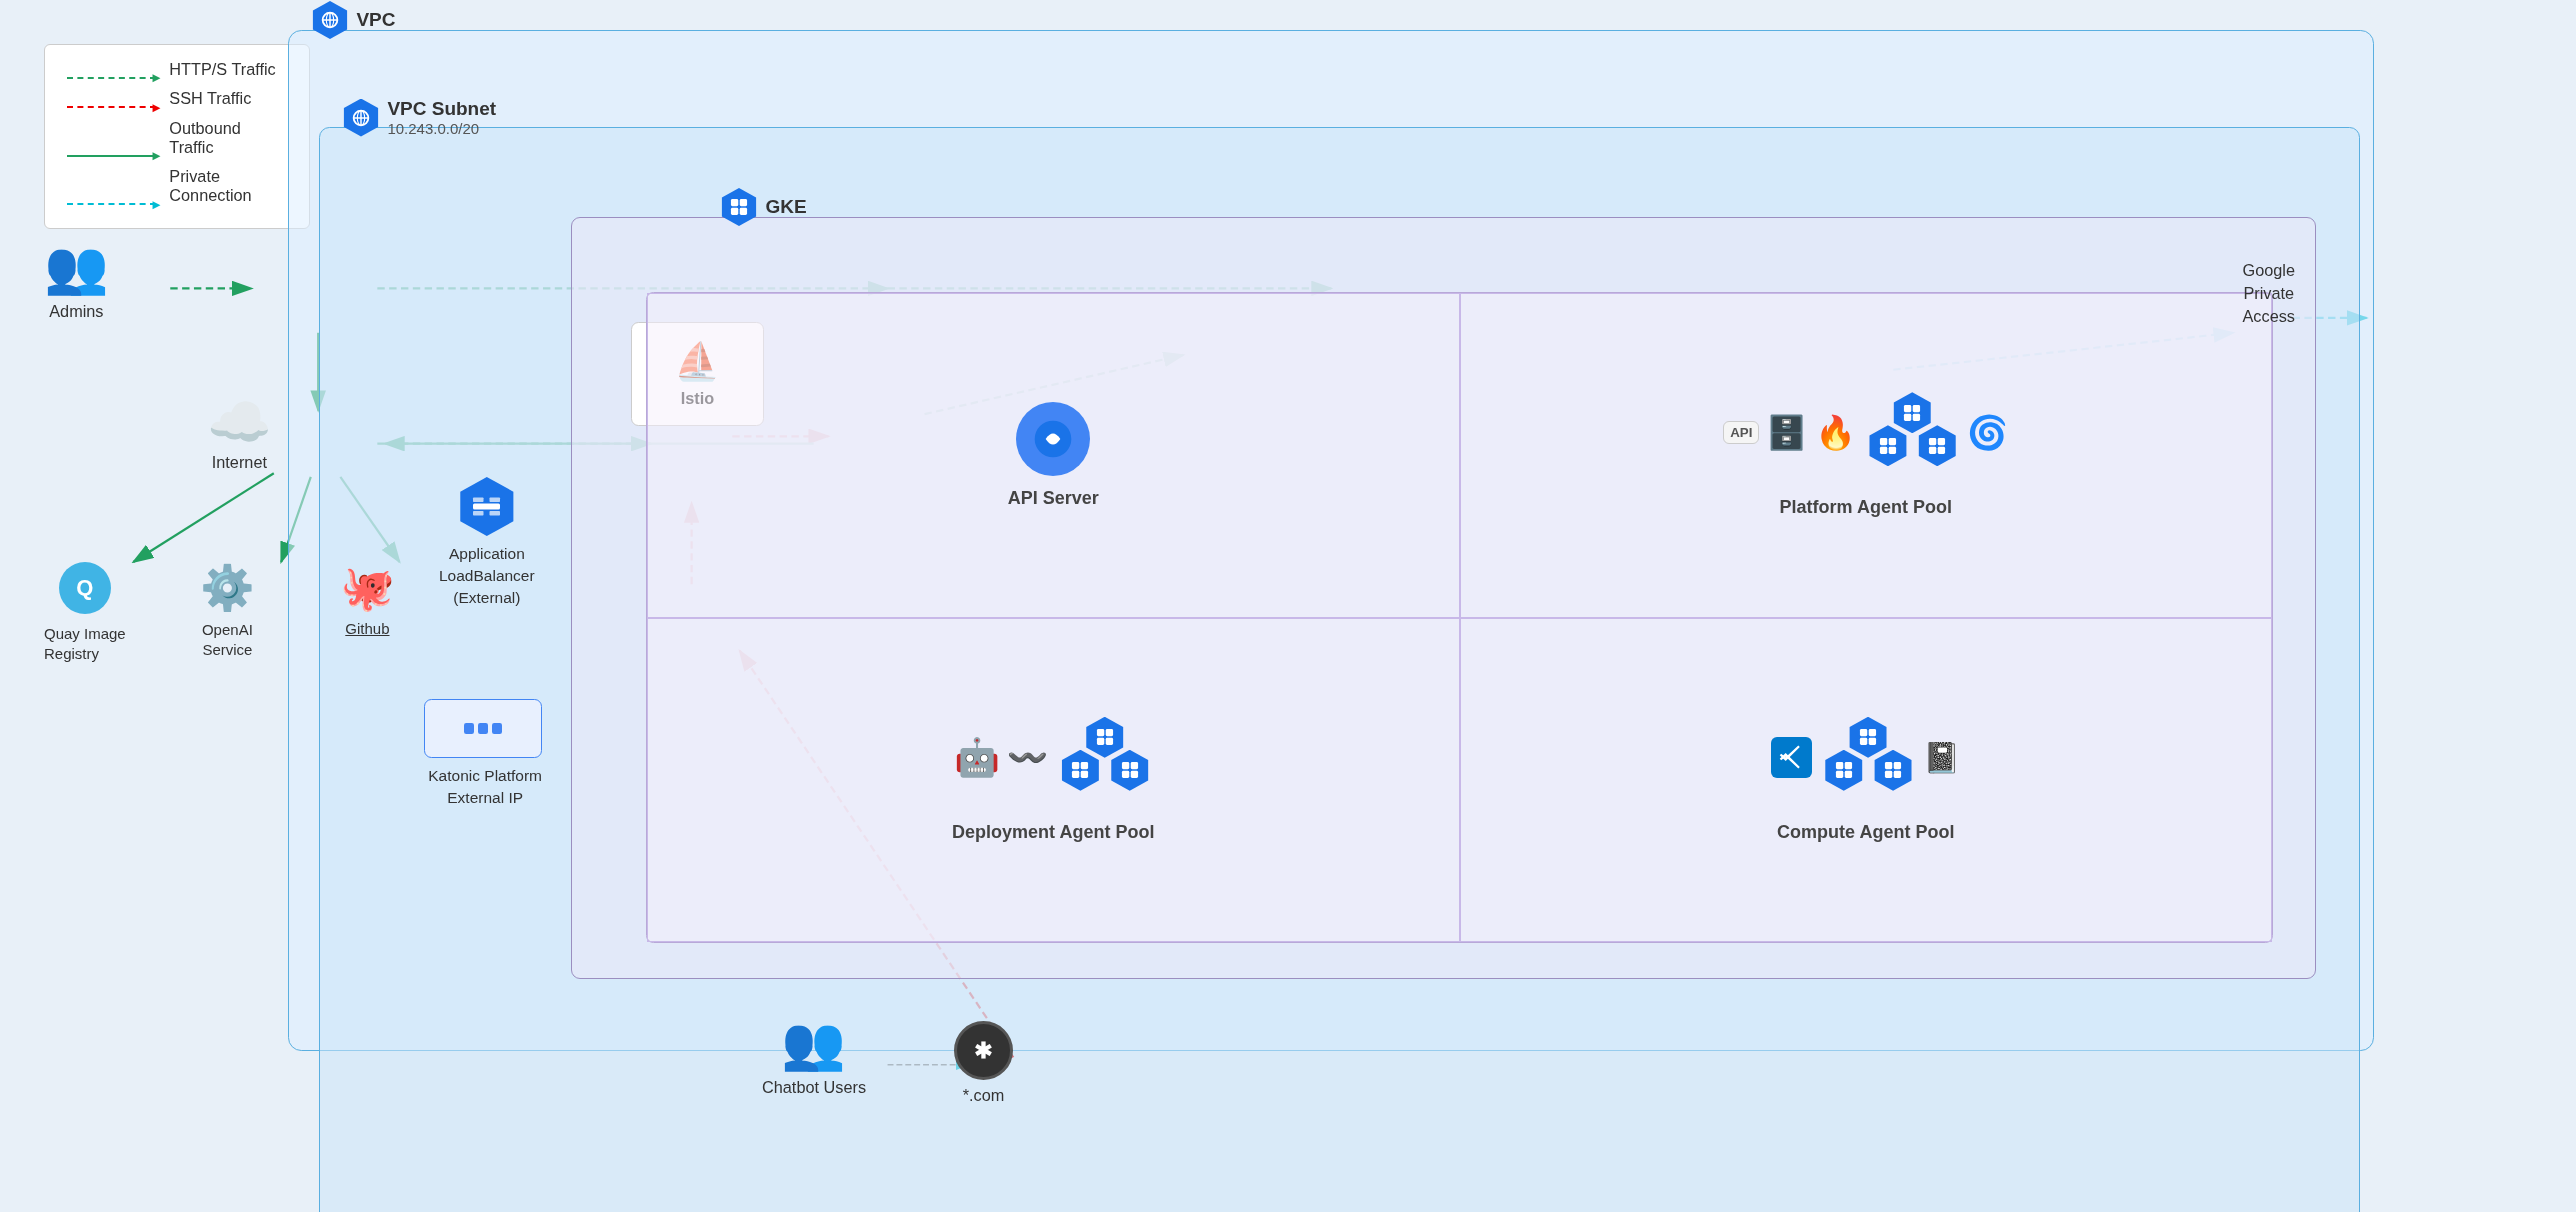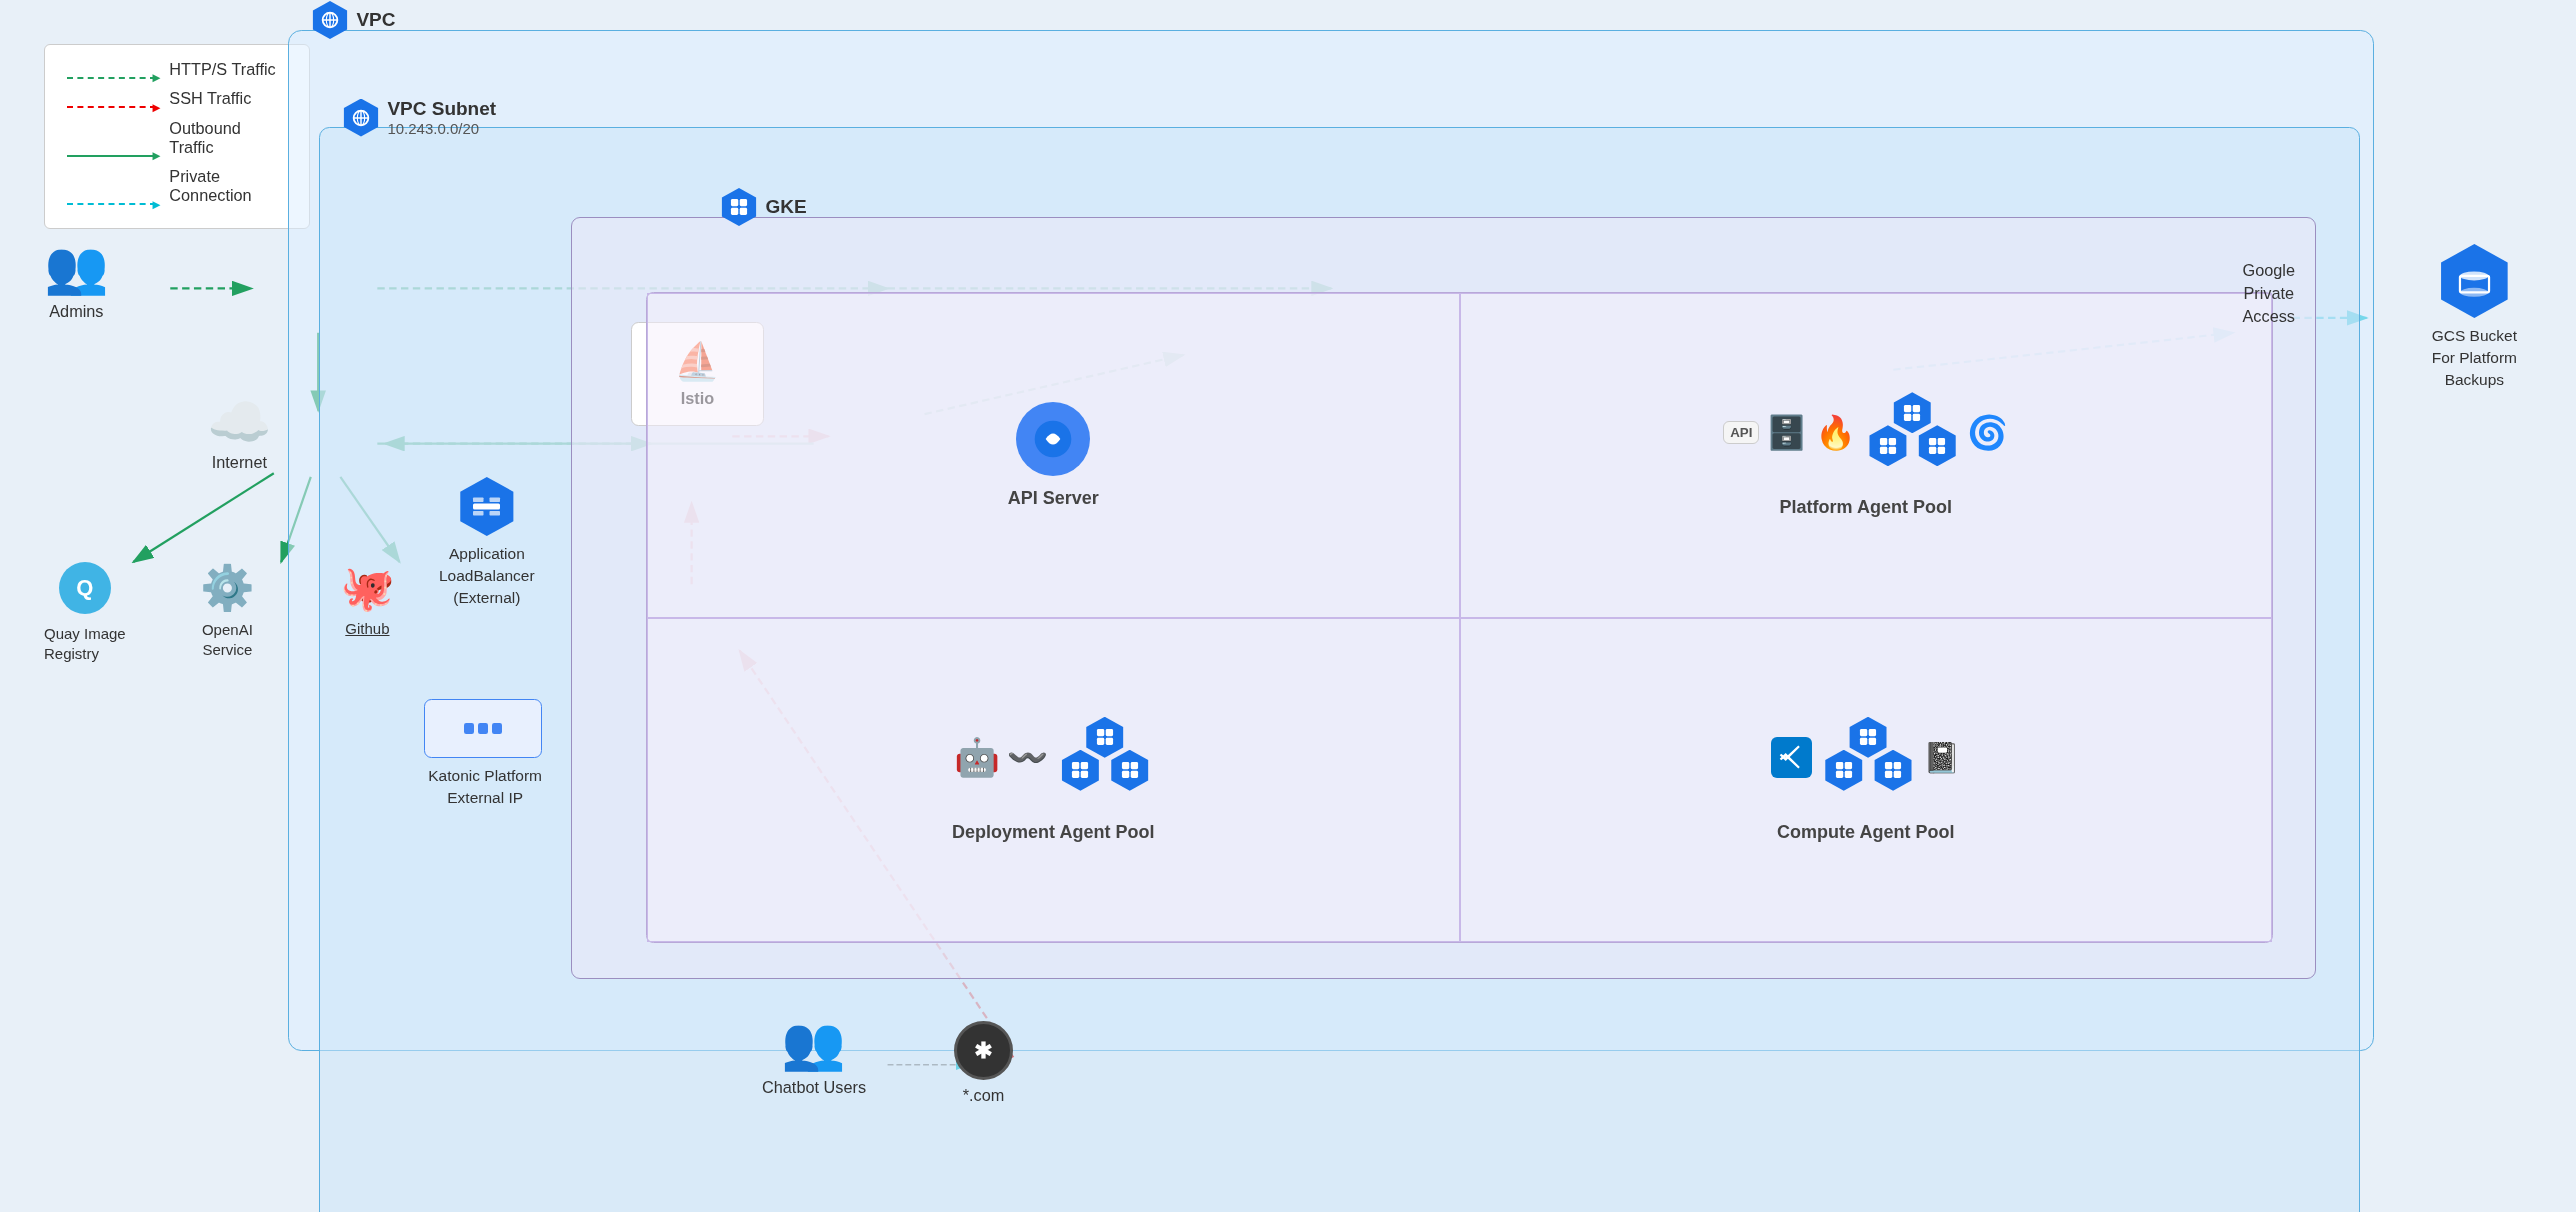--- a/index.html
+++ b/index.html
@@ -612,30 +612,20 @@
   <div class="abs-icon icon-openai" style="top:562px; left:200px;">
     <div style="font-size:44px;">⚙️</div>
     <div style="font-size:15px; color:#333; text-align:center; margin-top:6px; line-height:1.3;">OpenAI<br>Service</div>
   </div>
 
   <div class="abs-icon icon-github" style="top:562px; left:340px;">
     <div style="font-size:44px;">🐙</div>
     <div style="font-size:15px; color:#333; text-align:center; margin-top:6px;text-decoration:underline;">Github</div>
   </div>
 
-  <div class="abs-icon" style="top:244px; right:59px;">
-    <div style="width:74px; height:74px; clip-path:polygon(50% 0%, 95% 25%, 95% 75%, 50% 100%, 5% 75%, 5% 25%); background:#1a73e8; display:flex; align-items:center; justify-content:center;">
-      <svg width="41" height="41" viewBox="0 0 55 55">
-          <rect x="8" y="20" width="39" height="22" rx="2" fill="none" stroke="white" stroke-width="3"></rect>
-          <ellipse cx="27" cy="20" rx="19" ry="6" fill="white" opacity="0.8"></ellipse>
-          <ellipse cx="27" cy="42" rx="19" ry="6" fill="white" opacity="0.5"></ellipse>
-        </svg>
-    </div>
-    <div style="font-size:15.5px; color:#333; text-align:center; margin-top:7.4px; line-height:1.4;">GCS Bucket<br>For Platform<br>Backups</div>
-  </div>
 
   <div style="position:absolute; top:259px; right:281px; display:flex; flex-direction:column; align-items:center;">
     <div style="font-size:16.3px; color:#333; text-align:center; line-height:1.4; margin-bottom:12px;">Google<br>Private<br>Access</div>
   </div>
 
   <div class="abs-icon" style="position:absolute; top:1013px; left:762px;">
     <div style="font-size:52px; color:#1a73e8;">👥</div>
     <div style="font-size:16.3px; color:#333; text-align:center; margin-top:4.4px;">Chatbot Users</div>
   </div>
 

